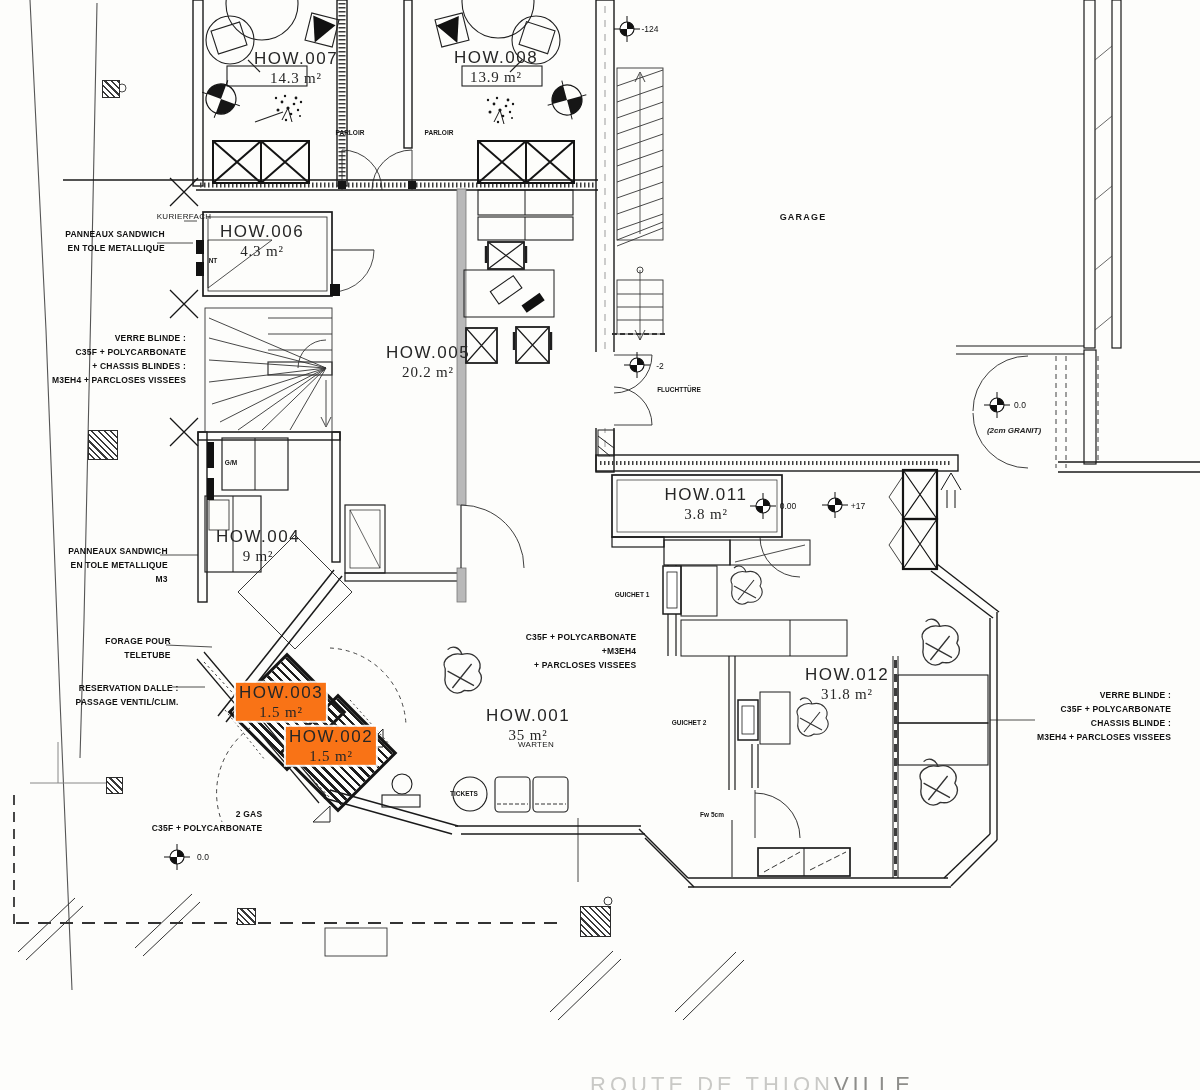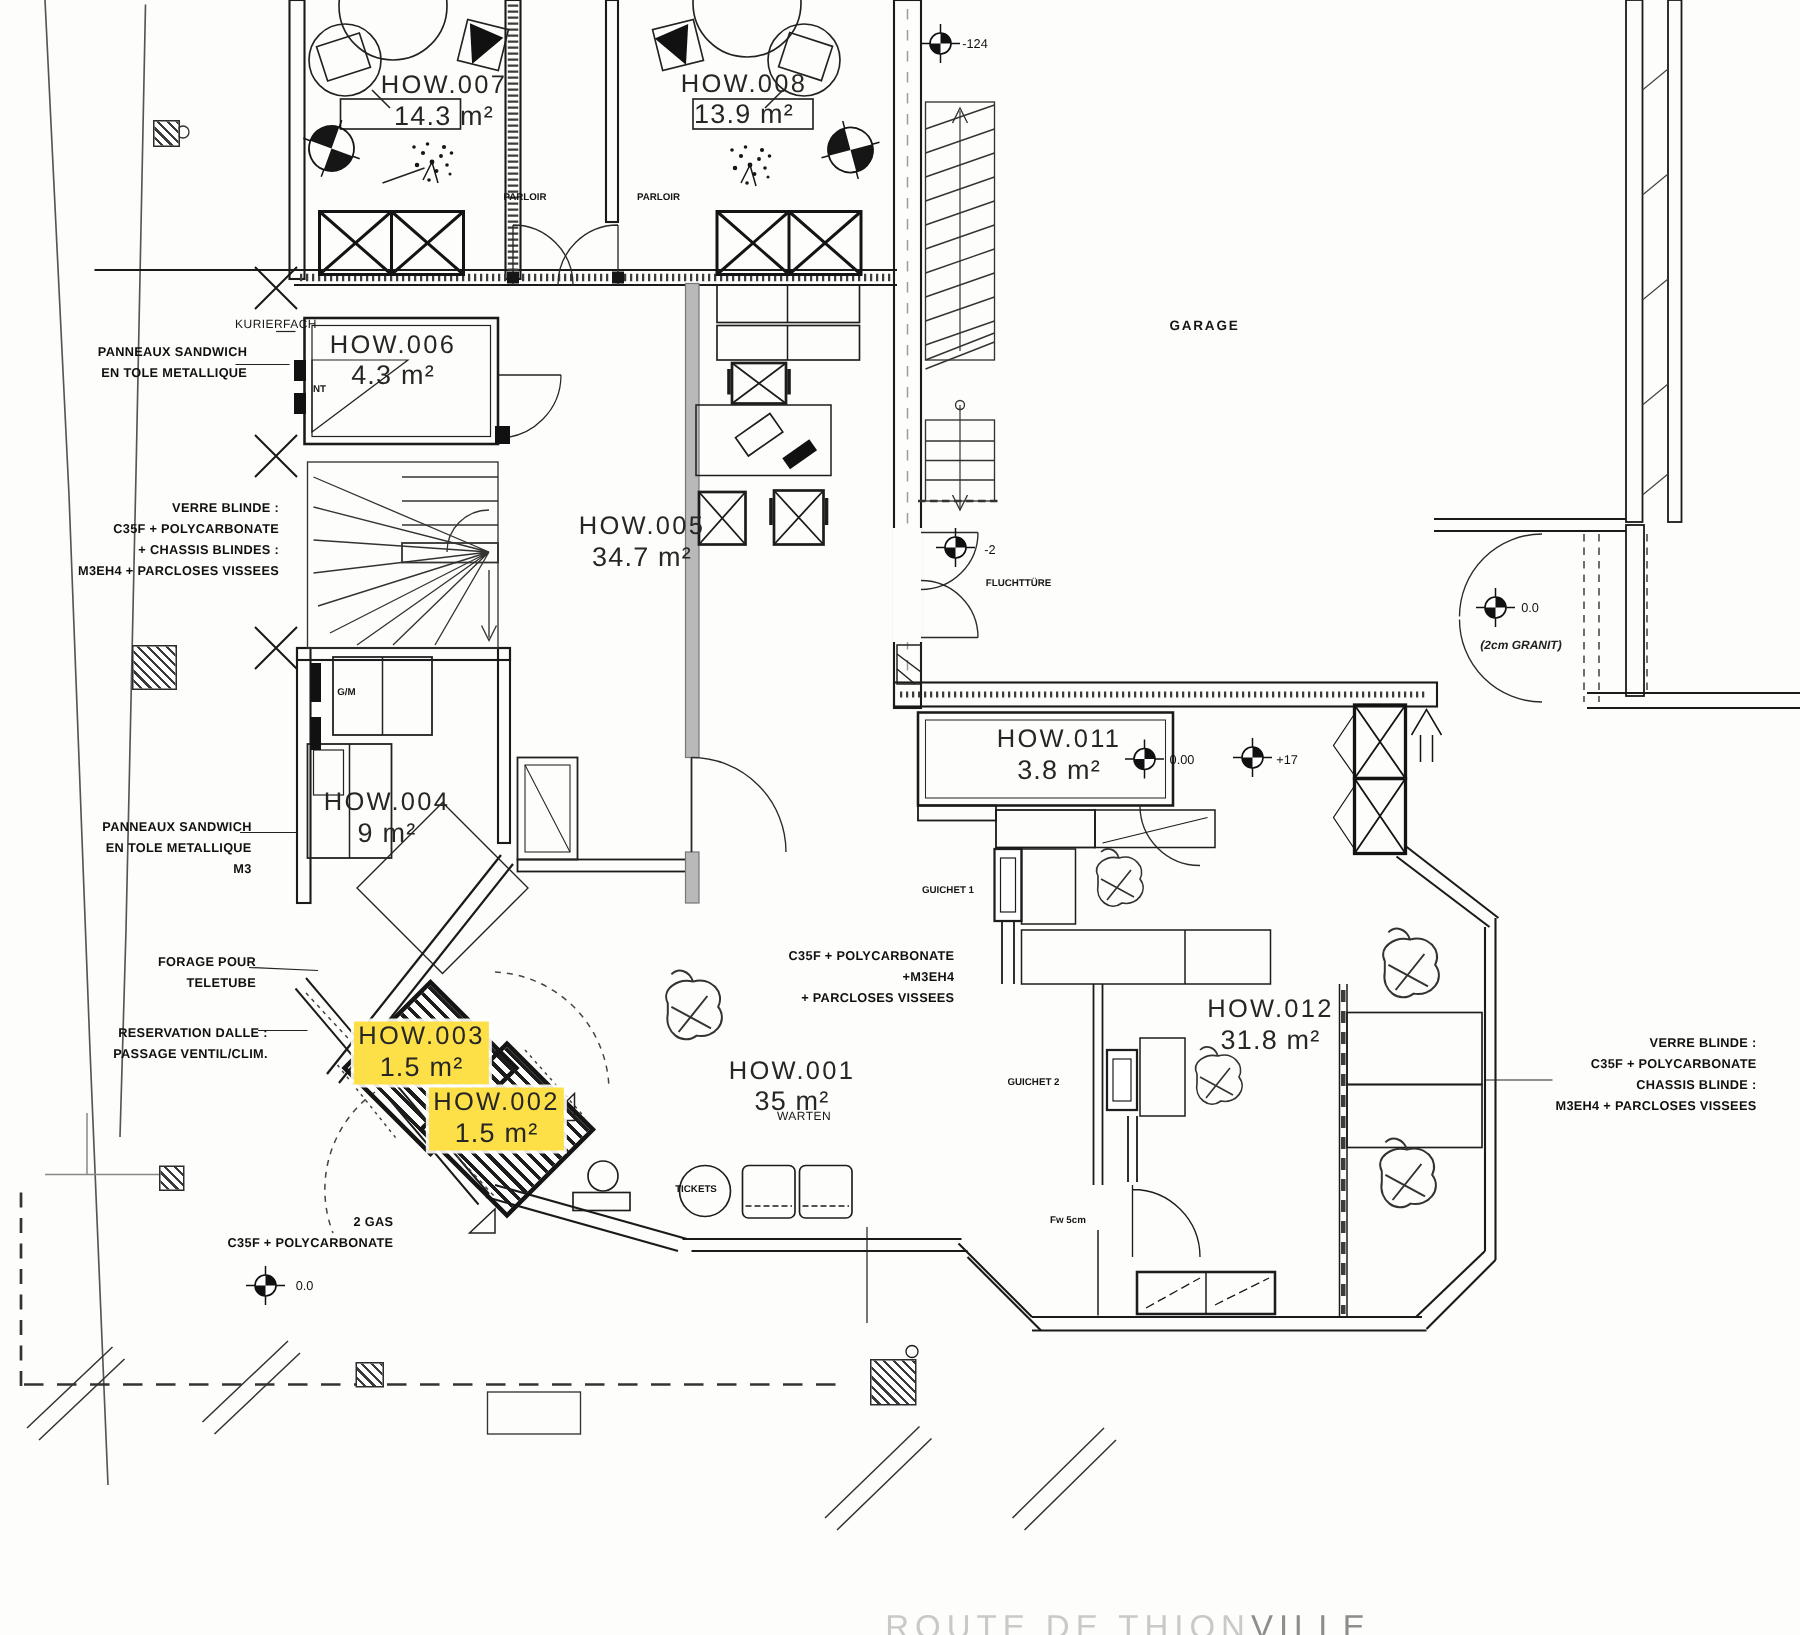--- a/index.html
+++ b/index.html
@@ -7,22 +7,22 @@
         font-family:"Liberation Sans",sans-serif;color:#1b1b1b;}
   .plan svg{position:absolute;left:0;top:0;z-index:1;}
   .hsq{position:absolute;z-index:2;border:1px solid #2c2c2c;
        background:repeating-linear-gradient(45deg,#fff 0 3px,#3a3a3a 3px 4.5px);}
   .dia{position:absolute;z-index:2;width:78px;height:78px;border:3px solid #151515;
        background:repeating-linear-gradient(0deg,rgba(255,255,255,0) 0 4px,#1d1d1d 4px 6.5px);
        transform:rotate(45deg);}
   .lbl{position:absolute;z-index:3;transform:translate(-50%,-50%);white-space:nowrap;text-align:center;}
   .room{line-height:1.2;}
   .room .rid{font-size:17px;letter-spacing:1.5px;color:#262626;}
-  .room .rarea{font-size:18px;letter-spacing:.8px;color:#262626;}
-  .chip{background:#fde047;padding:0 3px;box-shadow:0 0 0 2px rgba(255,255,255,.9);}
+  .room .rarea{font-size:15px;letter-spacing:.8px;color:#262626;font-family:Liberation Serif, serif;}
+  .chip{background:#f97316;padding:0 3px;box-shadow:0 0 0 2px rgba(255,255,255,.9);}
   .zone{font-size:9px;font-weight:700;letter-spacing:1.2px;color:#161616;}
   .small{font-size:8px;font-weight:400;letter-spacing:.3px;color:#161616;}
   .tiny{font-size:6.5px;font-weight:700;color:#161616;}
   .ann{font-size:8.5px;font-weight:700;line-height:14px;letter-spacing:.2px;color:#101010;text-align:right;}
   .lvl-lbl{font-size:8.5px;font-weight:400;color:#111;}
   .granit{font-size:8px;font-weight:700;font-style:italic;color:#222;}
   .street{font-size:22px;letter-spacing:4px;transform:translate(-50%,0);font-weight:400;}
   .st1{color:#c9c9c6;}
   .st2{color:#8d8d8a;}
 </style>
@@ -393,21 +393,21 @@
 <div class="lbl room" style="left:496px;top:67px">
   <div class="rid">HOW.008</div>
   <div class="rarea">13.9 m²</div>
 </div>
 <div class="lbl room" style="left:262px;top:241px">
   <div class="rid">HOW.006</div>
   <div class="rarea">4.3 m²</div>
 </div>
 <div class="lbl room" style="left:428px;top:362px">
   <div class="rid">HOW.005</div>
-  <div class="rarea">34.7 m²</div>
+  <div class="rarea">20.2 m²</div>
 </div>
 <div class="lbl room" style="left:258px;top:546px">
   <div class="rid">HOW.004</div>
   <div class="rarea">9 m²</div>
 </div>
 <div class="lbl room chip" style="left:281px;top:702px">
   <div class="rid">HOW.003</div>
   <div class="rarea">1.5 m²</div>
 </div>
 <div class="lbl room chip" style="left:331px;top:746px">

